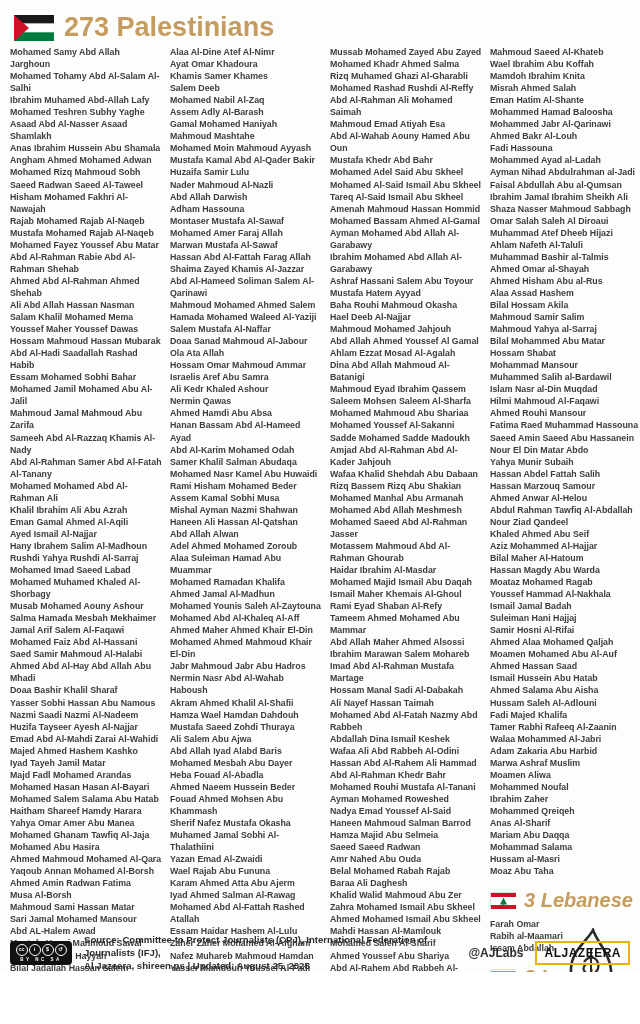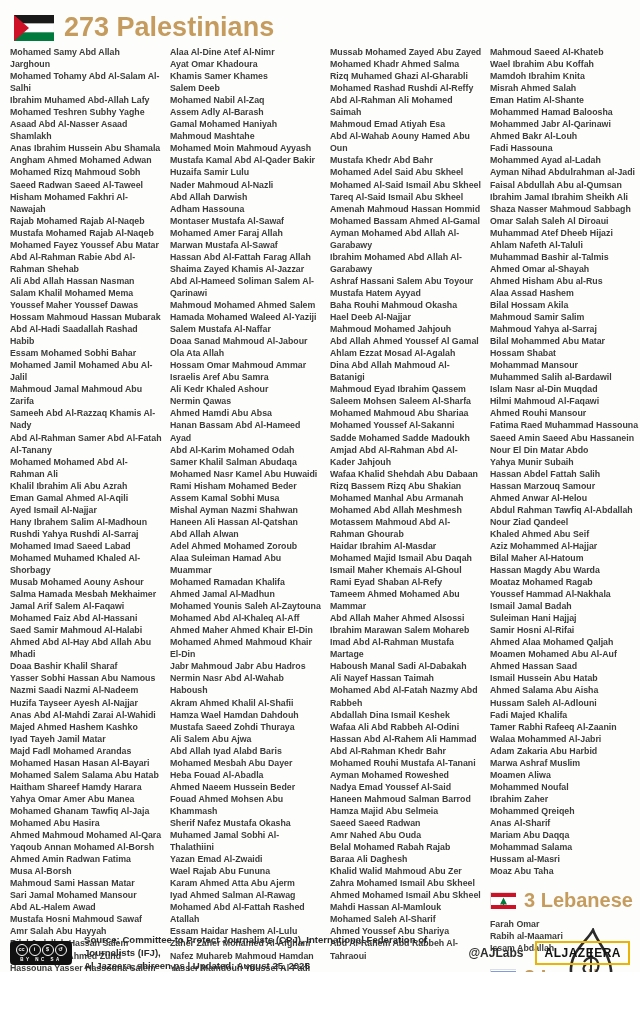--- a/index.html
+++ b/index.html
@@ -12,21 +12,21 @@
   .flag-ps{width:40px;height:26px;position:relative;flex:0 0 auto;}
   .title{font-size:27px;font-weight:600;color:#c59c5e;letter-spacing:0;white-space:nowrap;}
   
   .names-grid{position:absolute;top:46px;left:10px;display:flex;gap:8px;}
   .name-col{width:152px;}
   .name-item{
     font-size:8.8px;line-height:12.05px;font-weight:700;color:#3d3d3d;
   }
   
   .sub-header{display:flex;align-items:center;gap:8px;margin:12px 0 6px 0;}
-  .sub-title{font-size:20px;font-weight:600;color:#c59c5e;white-space:nowrap;}
+  .sub-title{font-size:20px;font-weight:600;color:#c59c5e;white-space:nowrap;font-style:italic;}
   .flag-sm{width:26px;height:17px;position:relative;flex:0 0 auto;border:0.5px solid #ddd;box-sizing:border-box;}
   
   .aj-mark{position:absolute;right:22px;top:928px;}
   
   .footer{position:absolute;left:10px;right:10px;bottom:0;display:flex;align-items:center;justify-content:center;}
   .cc-badge{
     width:62px;height:24px;background:#111;border-radius:4px;flex:0 0 auto;
     display:flex;flex-direction:column;align-items:center;justify-content:center;gap:1px;
   }
   .cc-circles{display:flex;gap:1px;}
@@ -73,20 +73,21 @@
         <div class="name-item">Asaad Abd Al-Nasser Asaad Shamlakh</div>
         <div class="name-item">Anas Ibrahim Hussein Abu Shamala</div>
         <div class="name-item">Angham Ahmed Mohamed Adwan</div>
         <div class="name-item">Mohamed Rizq Mahmoud Sobh</div>
         <div class="name-item">Saeed Radwan Saeed Al-Taweel</div>
         <div class="name-item">Hisham Mohamed Fakhri Al-Nawajah</div>
         <div class="name-item">Rajab Mohamed Rajab Al-Naqeb</div>
         <div class="name-item">Mustafa Mohamed Rajab Al-Naqeb</div>
         <div class="name-item">Mohamed Fayez Youssef Abu Matar</div>
         <div class="name-item">Abd Al-Rahman Rabie Abd Al-Rahman Shehab</div>
+        <div class="name-item">Ahmed Abd Al-Rahman Ahmed Shehab</div>
         <div class="name-item">Ali Abd Allah Hassan Nasman</div>
         <div class="name-item">Salam Khalil Mohamed Mema</div>
         <div class="name-item">Youssef Maher Youssef Dawas</div>
         <div class="name-item">Hossam Mahmoud Hassan Mubarak</div>
         <div class="name-item">Abd Al-Hadi Saadallah Rashad Habib</div>
         <div class="name-item">Essam Mohamed Sobhi Bahar</div>
         <div class="name-item">Mohamed Jamil Mohamed Abu Al-Jalil</div>
         <div class="name-item">Mahmoud Jamal Mahmoud Abu Zarifa</div>
         <div class="name-item">Sameeh Abd Al-Razzaq Khamis Al-Nady</div>
         <div class="name-item">Abd Al-Rahman Samer Abd Al-Fatah Al-Tanany</div>
@@ -101,21 +102,21 @@
         <div class="name-item">Musab Mohamed Aouny Ashour</div>
         <div class="name-item">Salma Hamada Mesbah Mekhaimer</div>
         <div class="name-item">Jamal Arif Salem Al-Faqawi</div>
         <div class="name-item">Mohamed Faiz Abd Al-Hassani</div>
         <div class="name-item">Saed Samir Mahmoud Al-Halabi</div>
         <div class="name-item">Ahmed Abd Al-Hay Abd Allah Abu Mhadi</div>
         <div class="name-item">Doaa Bashir Khalil Sharaf</div>
         <div class="name-item">Yasser Sobhi Hassan Abu Namous</div>
         <div class="name-item">Nazmi Saadi Nazmi Al-Nadeem</div>
         <div class="name-item">Huzifa Tayseer Ayesh Al-Najjar</div>
-        <div class="name-item">Anas Abd Al-Mahdi Zarai Al-Wahidi</div>
+        <div class="name-item">Emad Abd Al-Mahdi Zarai Al-Wahidi</div>
         <div class="name-item">Majed Ahmed Hashem Kashko</div>
         <div class="name-item">Iyad Tayeh Jamil Matar</div>
         <div class="name-item">Majd Fadl Mohamed Arandas</div>
         <div class="name-item">Mohamed Hasan Hasan Al-Bayari</div>
         <div class="name-item">Mohamed Salem Salama Abu Hatab</div>
         <div class="name-item">Haitham Shareef Hamdy Harara</div>
         <div class="name-item">Yahya Omar Amer Abu Manea</div>
         <div class="name-item">Mohamed Ghanam Tawfiq Al-Jaja</div>
         <div class="name-item">Mohamed Abu Hasira</div>
         <div class="name-item">Ahmed Mahmoud Mohamed Al-Qara</div>
@@ -232,30 +233,31 @@
         <div class="name-item">Mahmoud Eyad Ibrahim Qassem</div>
         <div class="name-item">Saleem Mohsen Saleem Al-Sharfa</div>
         <div class="name-item">Mohamed Mahmoud Abu Shariaa</div>
         <div class="name-item">Mohamed Youssef Al-Sakanni</div>
         <div class="name-item">Sadde Mohamed Sadde Madoukh</div>
         <div class="name-item">Amjad Abd Al-Rahman Abd Al-Kader Jahjouh</div>
         <div class="name-item">Wafaa Khalid Shehdah Abu Dabaan</div>
         <div class="name-item">Rizq Bassem Rizq Abu Shakian</div>
         <div class="name-item">Mohamed Manhal Abu Armanah</div>
         <div class="name-item">Mohamed Abd Allah Meshmesh</div>
+        <div class="name-item">Mohamed Saeed Abd Al-Rahman Jasser</div>
         <div class="name-item">Motassem Mahmoud Abd Al-Rahman Ghourab</div>
         <div class="name-item">Haidar Ibrahim Al-Masdar</div>
         <div class="name-item">Mohamed Majid Ismail Abu Daqah</div>
         <div class="name-item">Ismail Maher Khemais Al-Ghoul</div>
         <div class="name-item">Rami Eyad Shaban Al-Refy</div>
         <div class="name-item">Tameem Ahmed Mohamed Abu Mammar</div>
         <div class="name-item">Abd Allah Maher Ahmed Alsossi</div>
         <div class="name-item">Ibrahim Marawan Salem Mohareb</div>
         <div class="name-item">Imad Abd Al-Rahman Mustafa Martage</div>
-        <div class="name-item">Haboush Manal Sadi Al-Dabakah</div>
+        <div class="name-item">Hossam Manal Sadi Al-Dabakah</div>
         <div class="name-item">Ali Nayef Hassan Taimah</div>
         <div class="name-item">Mohamed Abd Al-Fatah Nazmy Abd Rabbeh</div>
         <div class="name-item">Abdallah Dina Ismail Keshek</div>
         <div class="name-item">Wafaa Ali Abd Rabbeh Al-Odini</div>
         <div class="name-item">Hassan Abd Al-Rahem Ali Hammad</div>
         <div class="name-item">Abd Al-Rahman Khedr Bahr</div>
         <div class="name-item">Mohamed Rouhi Mustafa Al-Tanani</div>
         <div class="name-item">Ayman Mohamed Roweshed</div>
         <div class="name-item">Nadya Emad Youssef Al-Said</div>
         <div class="name-item">Haneen Mahmoud Salman Barrod</div>

